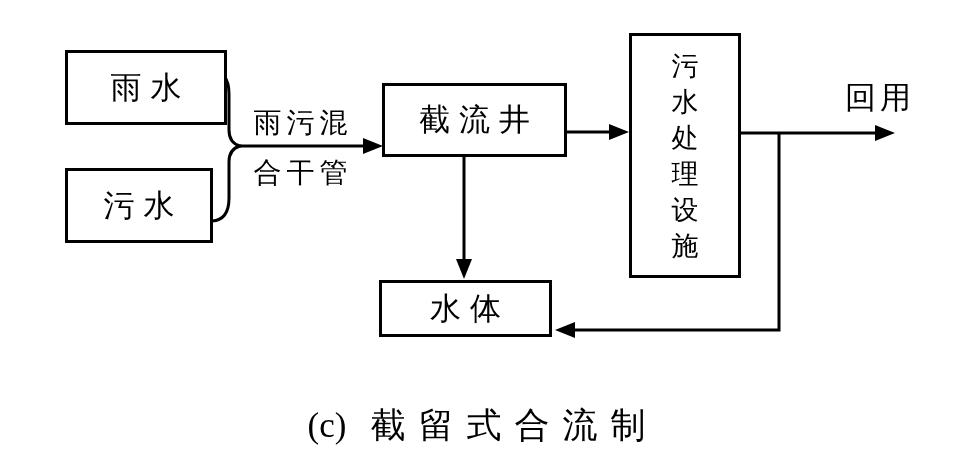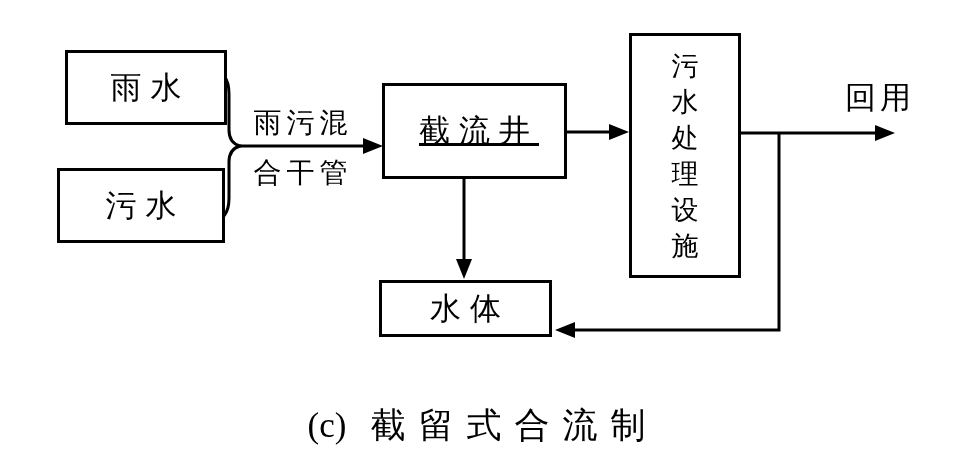--- a/index.html
+++ b/index.html
@@ -26,22 +26,22 @@
     align-items: center;
     justify-content: center;
   }
   .box-label {
     font-size: 31px;
     letter-spacing: 9px;
     padding-left: 9px;
     white-space: nowrap;
   }
   .box-rain   { left: 65px;  top: 50px;  width: 162px; height: 75px; }
-  .box-sewage { left: 57px;  top: 168px; width: 168px; height: 75px; }
-  .box-well   { left: 382px; top: 83px;  width: 185px; height: 96px; text-decoration: underline; }
+  .box-sewage { left: 65px;  top: 168px; width: 148px; height: 75px; }
+  .box-well   { left: 382px; top: 83px;  width: 185px; height: 74px; }
   .box-water  { left: 379px; top: 280px; width: 173px; height: 57px; }
   .box-facility { left: 629px; top: 33px; width: 112px; height: 245px; }
   .vtext {
     width: 30px;
     font-size: 27px;
     line-height: 36px;
     word-break: break-all;
     text-align: center;
   }
   .edge-label {

